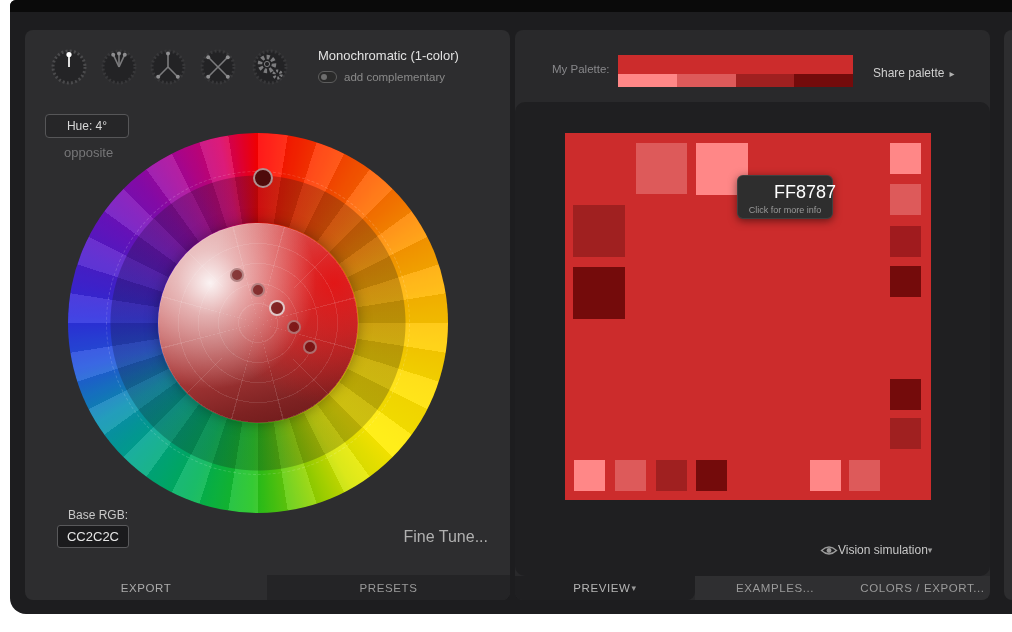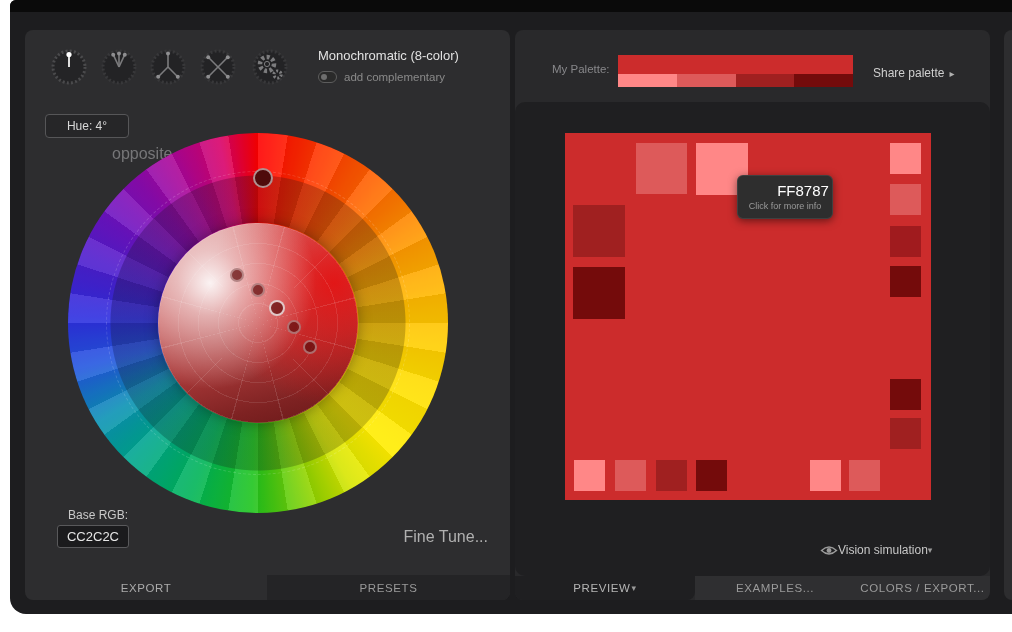--- a/index.html
+++ b/index.html
@@ -23,21 +23,21 @@
   .scheme-title { position:absolute; left:293px; top:18px; font-size:13px; color:#e2e2e2; }
   .add-comp { position:absolute; left:293px; top:41px; display:flex; align-items:flex-end; gap:7px; }
   .toggle-pill { width:19px; height:12px; border:1px solid #5d5d5d; border-radius:6px; position:relative; background:#2a2a2a; }
   .toggle-pill::after { content:""; position:absolute; left:2px; top:2px; width:6px; height:6px;
                         border-radius:50%; background:#6e6e6e; }
   .add-comp-label { font-size:11.5px; color:#8a8a8a; }
 
   .hue-btn { position:absolute; left:20px; top:84px; width:84px; height:24px;
              border:1px solid #565658; border-radius:4px; background:#262628;
              color:#d8d8d8; font-size:12px; text-align:center; line-height:22px; cursor:pointer; }
-  .opposite { position:absolute; left:39px; top:115px; font-size:16px; color:#767678; cursor:pointer;margin-left:48px; }
+  .opposite { position:absolute; left:39px; top:115px; font-size:13px; color:#767678; cursor:pointer; }
 
   .wheel { position:absolute; left:43px; top:103px; width:380px; height:380px; border-radius:50%;
            background:conic-gradient(#ff0000 0deg,#ff3300 18deg,#ff6600 40deg,#ff9900 62deg,
              #ffbf00 85deg,#ffdd00 110deg,#ffee00 135deg,#d8e600 150deg,#8fd400 163deg,
              #1ec41e 182deg,#00b45a 202deg,#00a88c 222deg,#0b93b4 238deg,#2457e0 256deg,
              #2e2ee0 272deg,#4a1fd0 288deg,#6a14c4 304deg,#8c0bb0 320deg,#b00695 334deg,
              #d8026a 348deg,#ff0000 360deg);
            cursor:pointer; }
   .wheel-layer { position:absolute; inset:0; border-radius:50%; }
   .steps-outer { background:repeating-conic-gradient(rgba(255,255,255,0.10) 0deg 9deg, rgba(0,0,0,0.06) 9deg 18deg);
@@ -88,21 +88,21 @@
   .share-caret { font-size:10px; color:#b0b0b0; margin-left:5px; }
 
   .preview-panel { position:absolute; left:0; top:72px; width:475px; height:474px;
                    background:#1f1f21; border-radius:10px; }
   .preview-box { position:absolute; left:50px; top:31px; width:366px; height:367px; }
   .psq { position:absolute; }
 
   .tooltip { position:absolute; left:172px; top:42px; width:96px; height:44px;
              background:#2e2e2e; border:1px solid rgba(255,255,255,0.09); border-radius:6px;
              box-shadow:0 2px 8px rgba(0,0,0,0.5); text-align:center; padding-top:6px; }
-  .tooltip-title { font-size:15px; color:#ffffff;padding-left:36px; }
+  .tooltip-title { font-size:18px; color:#ffffff;padding-left:36px; }
   .tooltip-sub { font-size:9px; color:#9a9a9a; margin-top:2px; }
 
   .vision-row { position:absolute; left:305px; top:441px; display:flex; align-items:center; gap:0; cursor:pointer; }
   .vision-label { font-size:12px; color:#c6c6c6; }
   .caret-down { font-size:9px; color:#9a9a9a; }
 
   .tabbar-right { position:absolute; left:0; bottom:0; width:100%; height:24px; display:flex; }
   .tab-preview  { width:180px; background:#1f1f21; border-radius:0 0 8px 0; color:#b5b5b5; gap:1px;text-align:center; }
   .tabs-inactive { width:295px; background:#2f2f31; border-radius:0 0 8px 0; display:flex; }
   .tab-examples { width:160px; }
@@ -162,21 +162,21 @@
       <div class="knob" style="left:201px">
         <svg width="40" height="40">
             <circle cx="20" cy="20" r="16" fill="#232325" stroke="#38383a" stroke-width="3" stroke-dasharray="2 2.2"></circle>
             <circle cx="17" cy="17" r="7" fill="none" stroke="#7c7c7e" stroke-width="4.5" stroke-dasharray="3 2.4"></circle>
             <circle cx="17" cy="17" r="2.6" fill="#232325" stroke="#7c7c7e" stroke-width="1"></circle>
             <circle cx="27.5" cy="27.5" r="3.6" fill="none" stroke="#7c7c7e" stroke-width="3" stroke-dasharray="2 1.8"></circle>
           </svg>
       </div>
     </div>
 
-    <div class="scheme-title">Monochromatic (8-color)</div>
+    <div class="scheme-title">Monochromatic (1-color)</div>
     <div class="add-comp">
       <div class="toggle-pill"></div>
       <span class="add-comp-label">add complementary</span>
     </div>
 
     <div class="hue-btn">Hue: 4°</div>
     <div class="opposite">opposite</div>
 
     <div class="wheel">
       <div class="wheel-layer steps-outer"></div>

